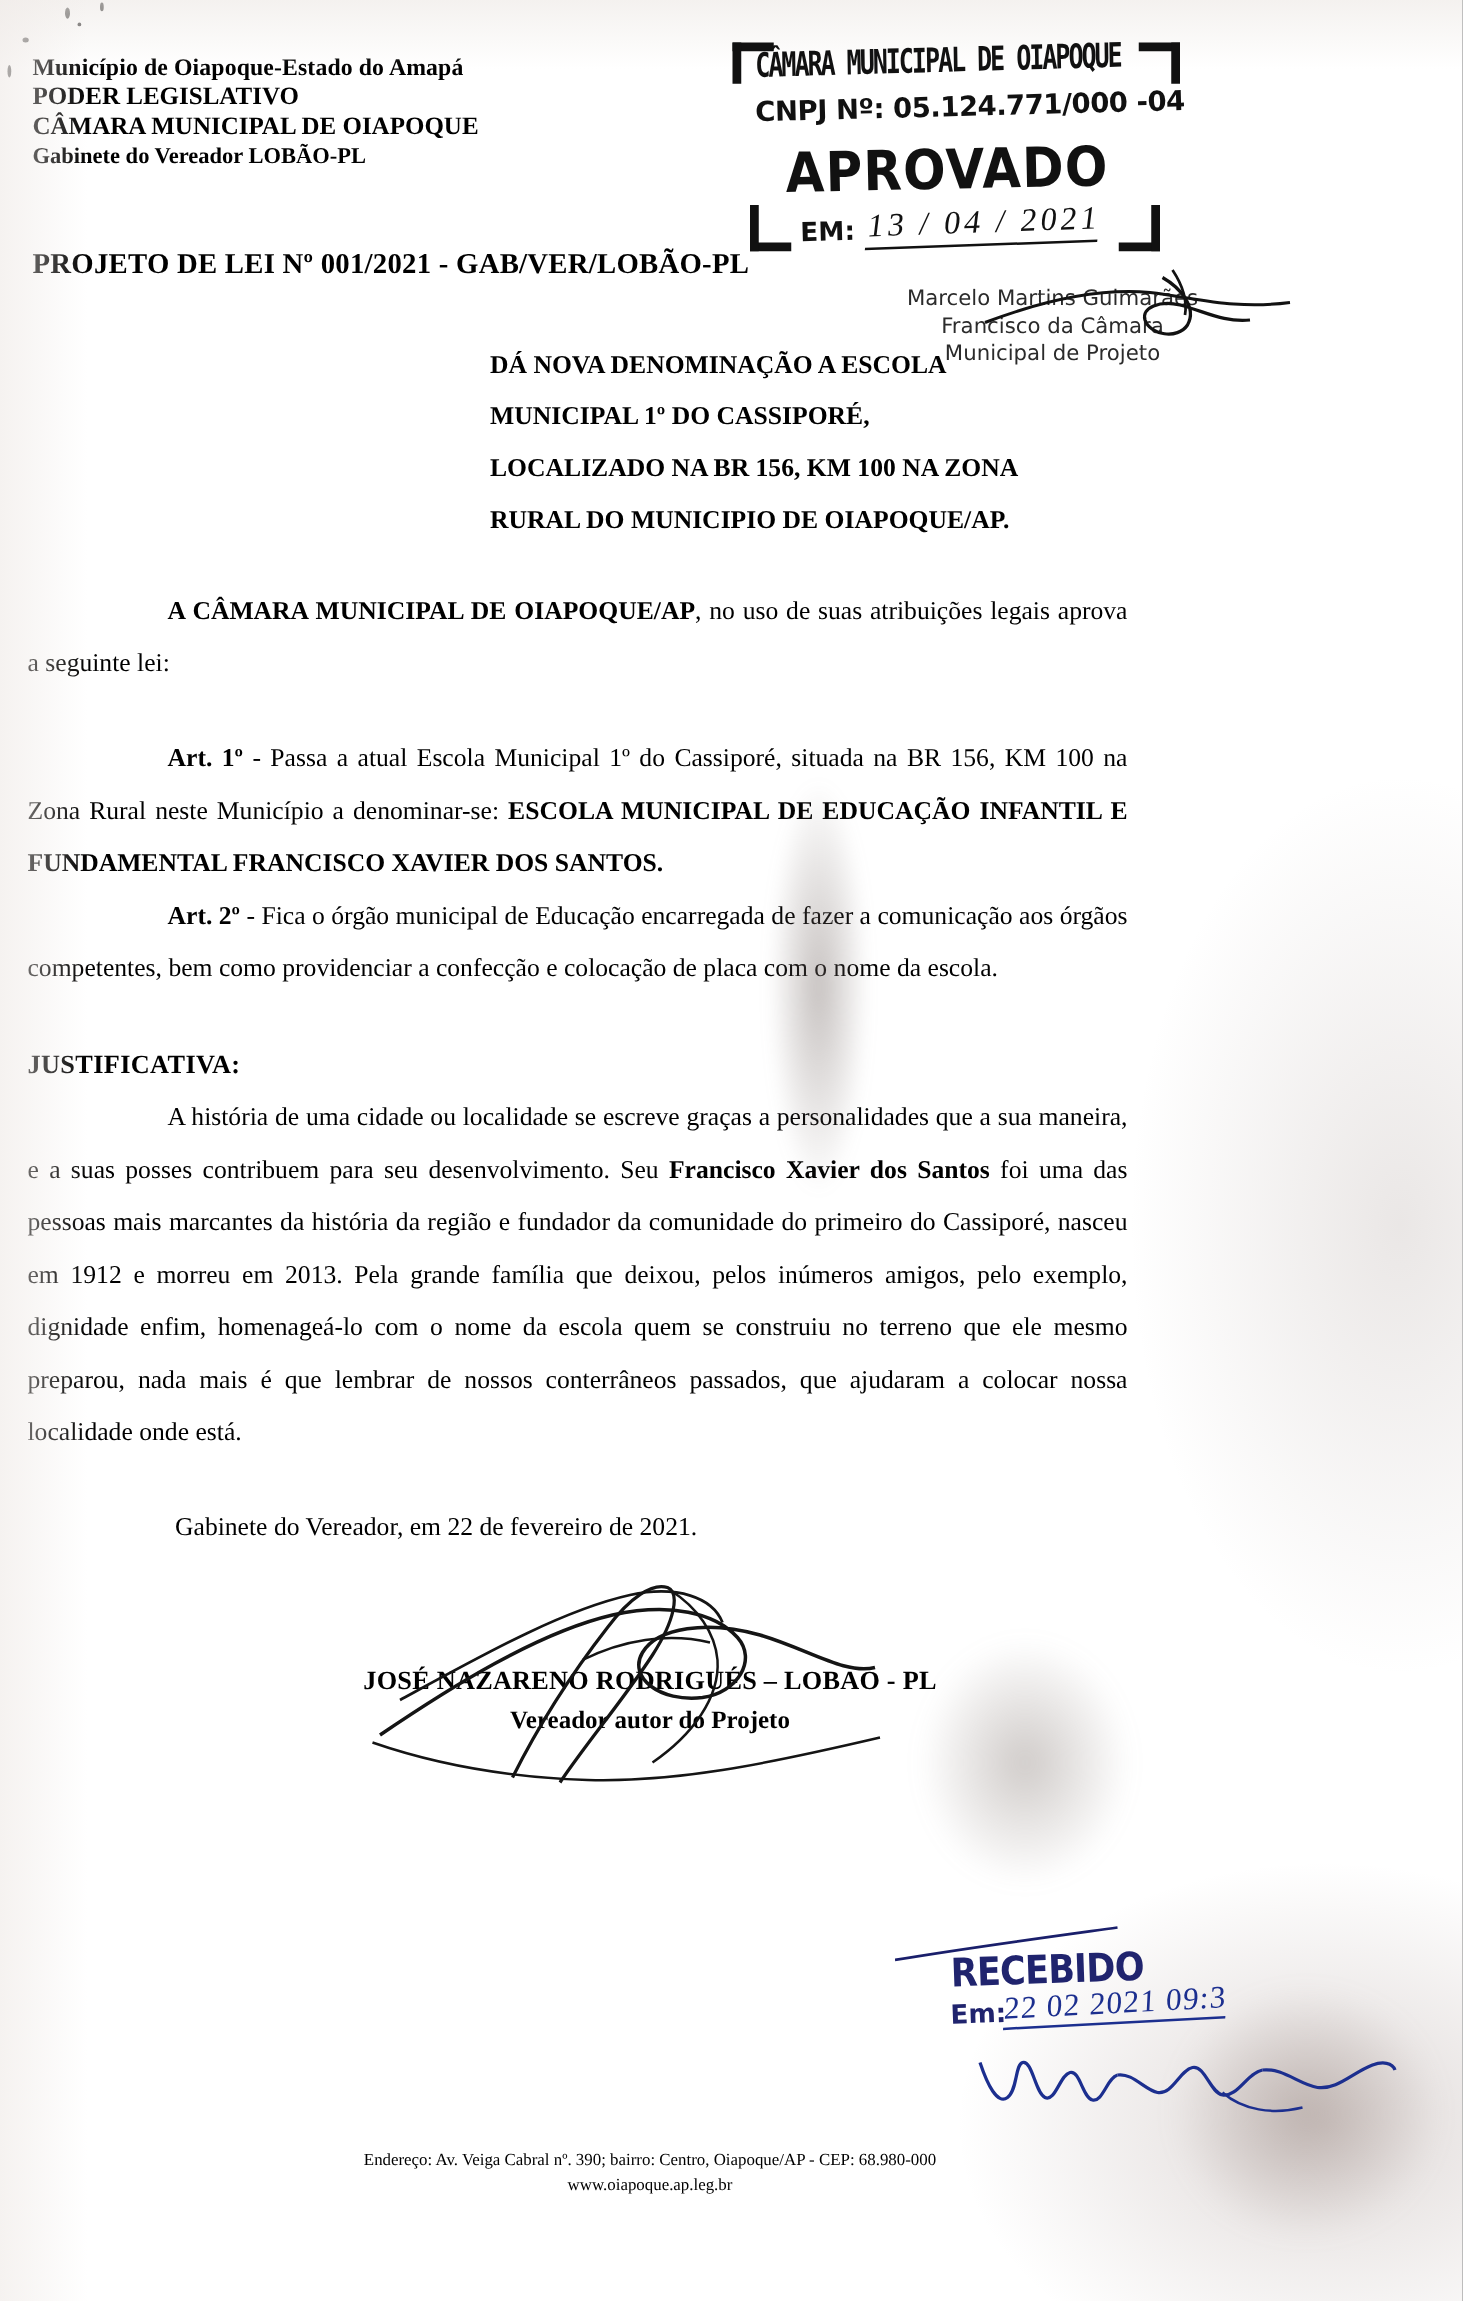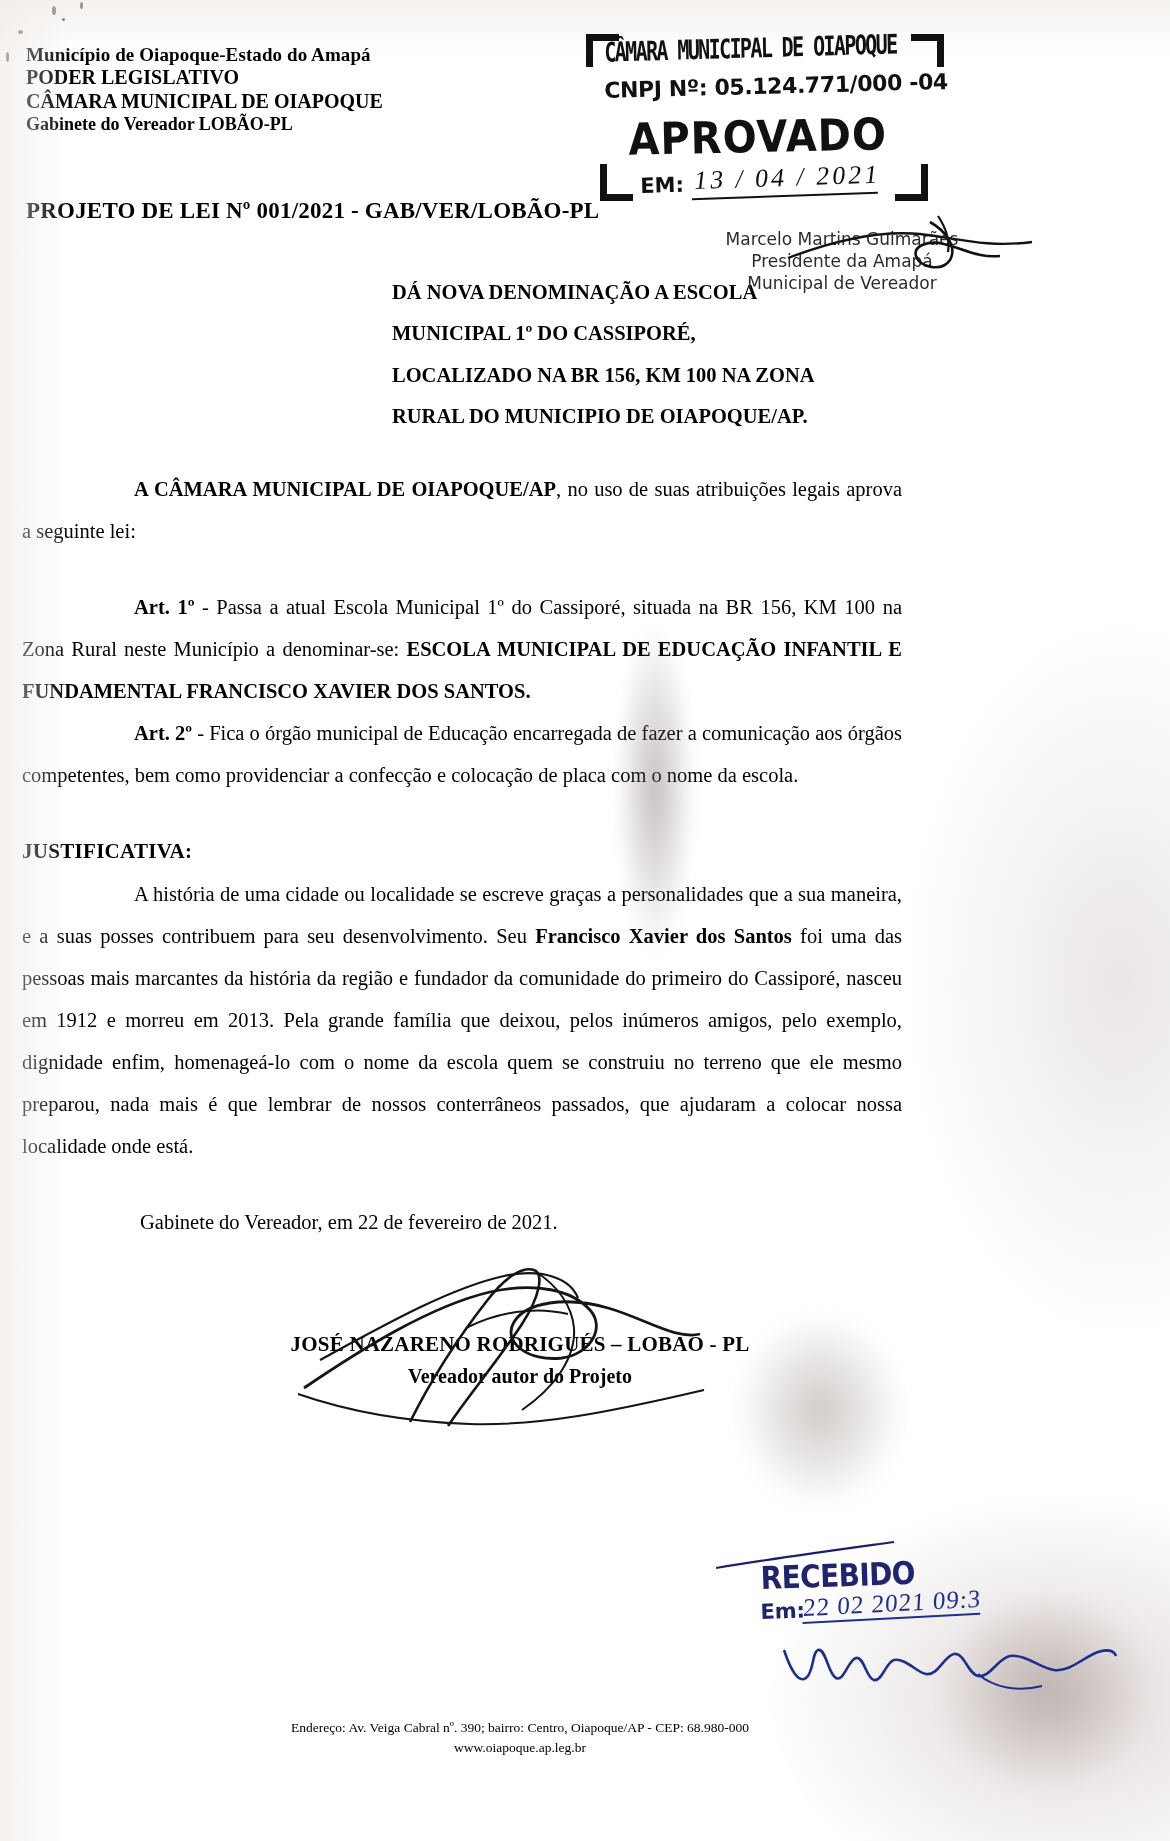--- a/index.html
+++ b/index.html
@@ -240,22 +240,22 @@
     <div class="stamp-date">13 / 04 / 2021</div>
   </div>
 
   <svg class="pres-sig" viewBox="0 0 260 70">
     <path d="M8,46 C50,30 96,18 140,22 C176,26 206,36 252,30" fill="none" stroke="#121212" stroke-width="2.4"></path>
     <path d="M150,10 C164,18 178,34 170,48 C162,60 140,56 136,44 C133,34 148,28 164,32 C184,37 198,46 220,44" fill="none" stroke="#121212" stroke-width="2.6"></path>
     <path d="M158,4 C166,16 170,28 168,40" fill="none" stroke="#121212" stroke-width="2.2"></path>
   </svg>
   <div class="pres-block">
     <div>Marcelo Martins Guimarães</div>
-    <div>Presidente da Amapá</div>
-    <div>Municipal de Vereador</div>
+    <div>Francisco da Câmara</div>
+    <div>Municipal de Projeto</div>
   </div>
 
   <div class="proj-title">PROJETO DE LEI Nº 001/2021 - GAB/VER/LOBÃO-PL</div>
 
   <div class="ementa">
     <div>DÁ NOVA DENOMINAÇÃO A ESCOLA</div>
     <div>MUNICIPAL 1º DO CASSIPORÉ,</div>
     <div>LOCALIZADO NA BR 156, KM 100 NA ZONA</div>
     <div>RURAL DO MUNICIPIO DE OIAPOQUE/AP.</div>
   </div>

